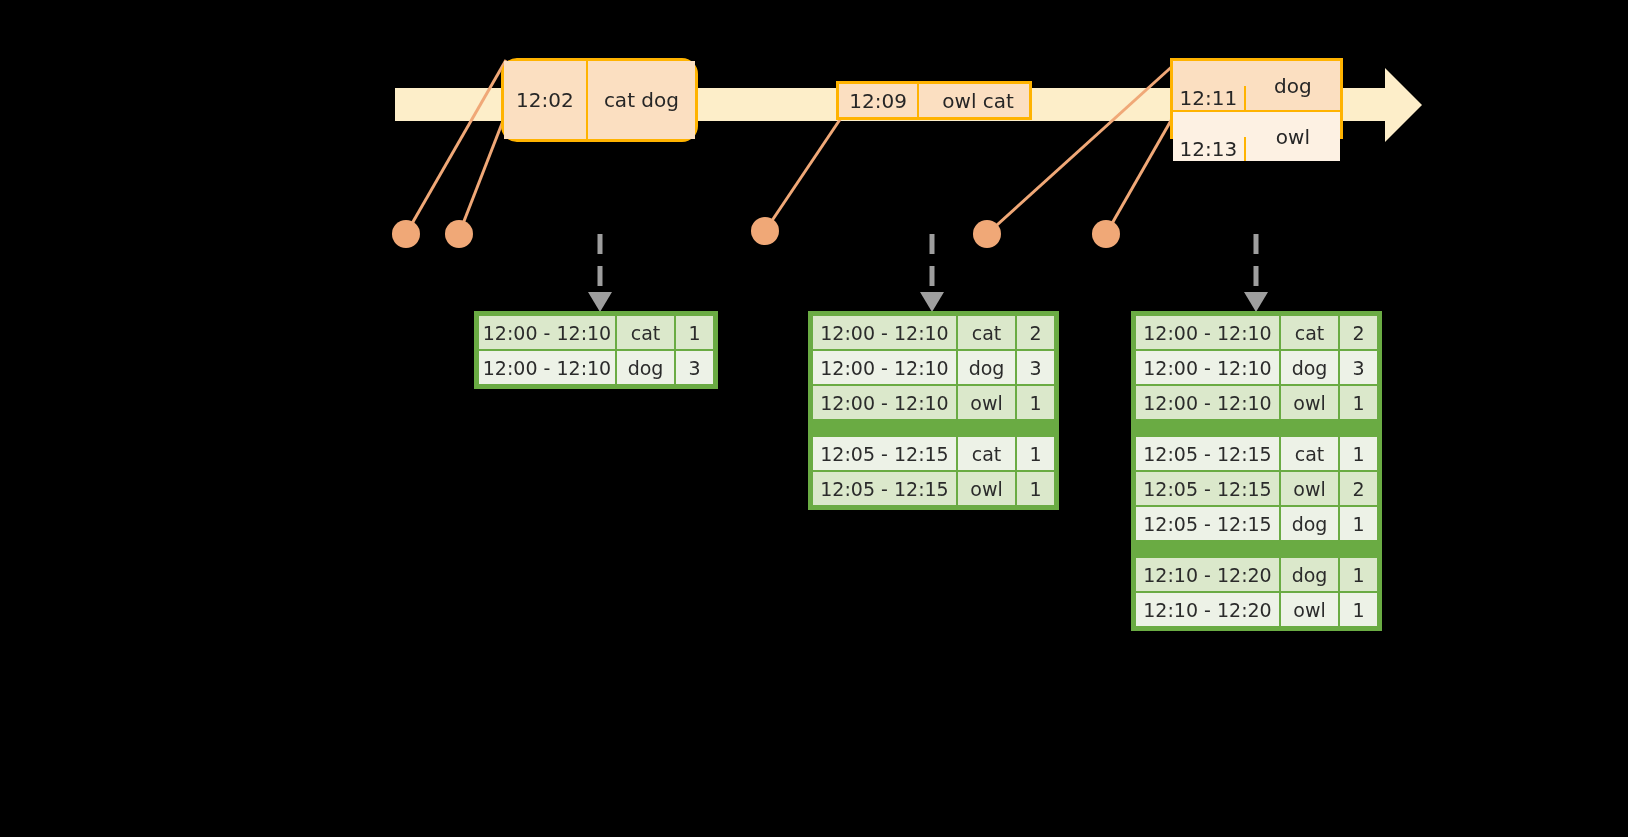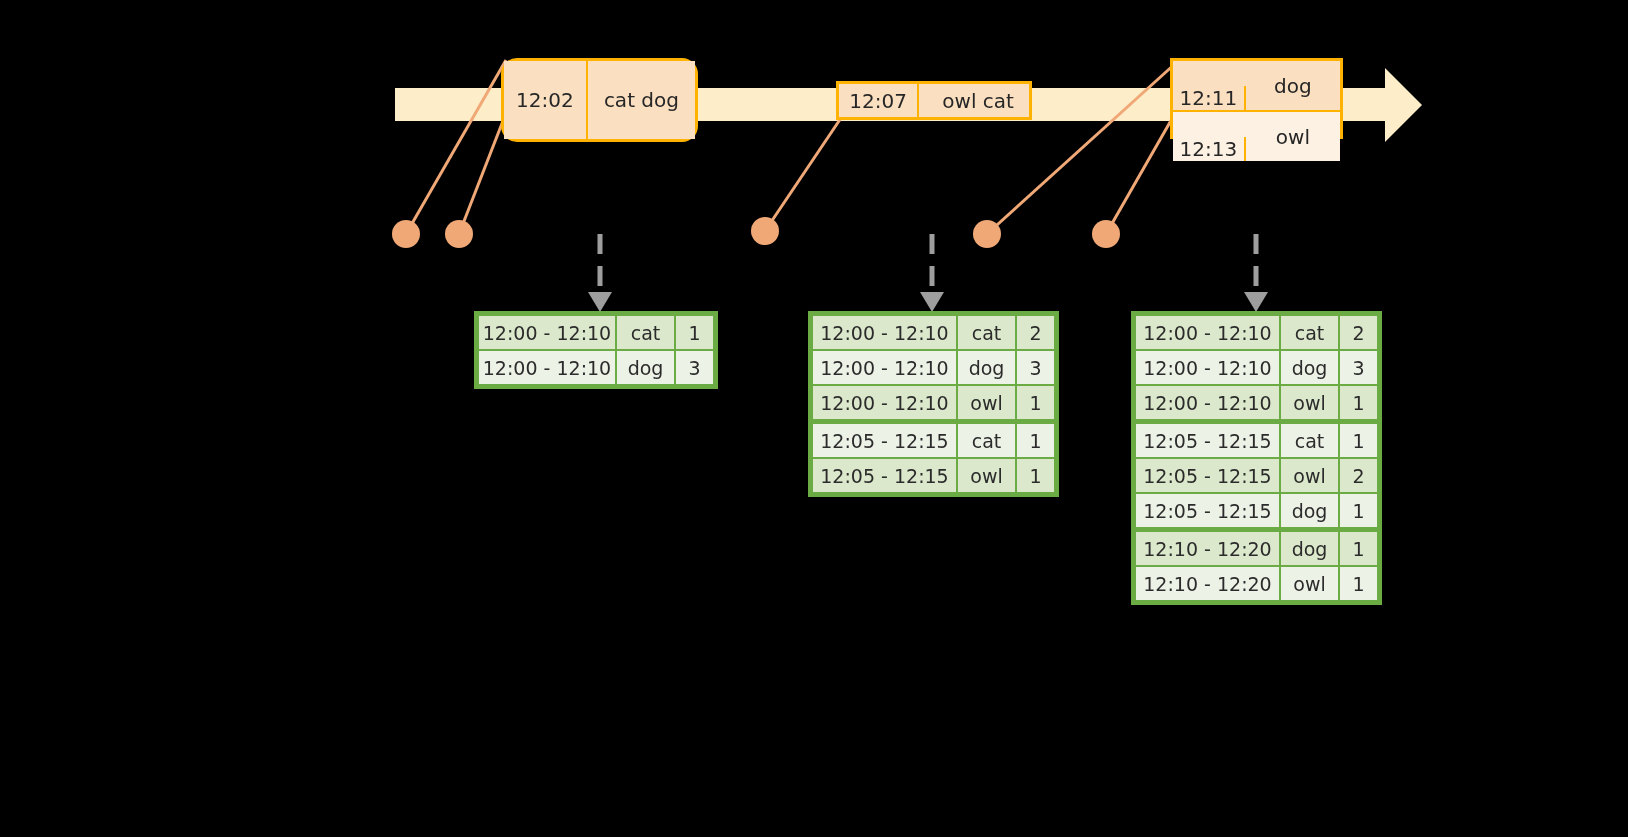--- a/index.html
+++ b/index.html
@@ -38,21 +38,21 @@
   #evt3 .evt-time{width:73px;margin-top:25px;}
   #evt3 .evt-words{width:97px;}
 
   
   .conn{position:absolute;left:0;top:0;width:1628px;height:837px;pointer-events:none;}
 
   
   .rtable{position:absolute;border:3px solid #6aab43;box-sizing:border-box;
           background:#6aab43;display:flex;flex-direction:column;gap:2px;padding:2px;}
   .rgroup{display:flex;flex-direction:column;gap:2px;border-radius:27px;}
-  .rgroup + .rgroup{margin-top:3px;}
+  .rgroup + .rgroup{margin-top:16px;}
   .rrow{display:flex;gap:2px;height:33px;}
   .rcell{display:flex;align-items:center;justify-content:center;
          font-size:19px;color:#2b2b2b;}
   .rcell.win{justify-content:center;}
   .shade0{background:#dbe8cb;}
   .shade1{background:#edf2e7;}
 
   #tbl1{left:474px;top:311px;}
   #tbl1 .win{width:136px;} #tbl1 .key{width:57px;} #tbl1 .cnt{width:37px;}
 
@@ -97,21 +97,21 @@
 
   <div class="evt" id="evt1">
     <div class="evt-row r0">
       <div class="evt-time">12:02</div>
       <div class="evt-words">cat dog</div>
     </div>
   </div>
 
   <div class="evt" id="evt2">
     <div class="evt-row r0">
-      <div class="evt-time">12:07</div>
+      <div class="evt-time">12:09</div>
       <div class="evt-words">owl cat</div>
     </div>
   </div>
 
   <div class="evt" id="evt3">
     <div class="evt-row r0">
       <div class="evt-time">12:11</div>
       <div class="evt-words">dog</div>
     </div>
     <div class="evt-row r1">

